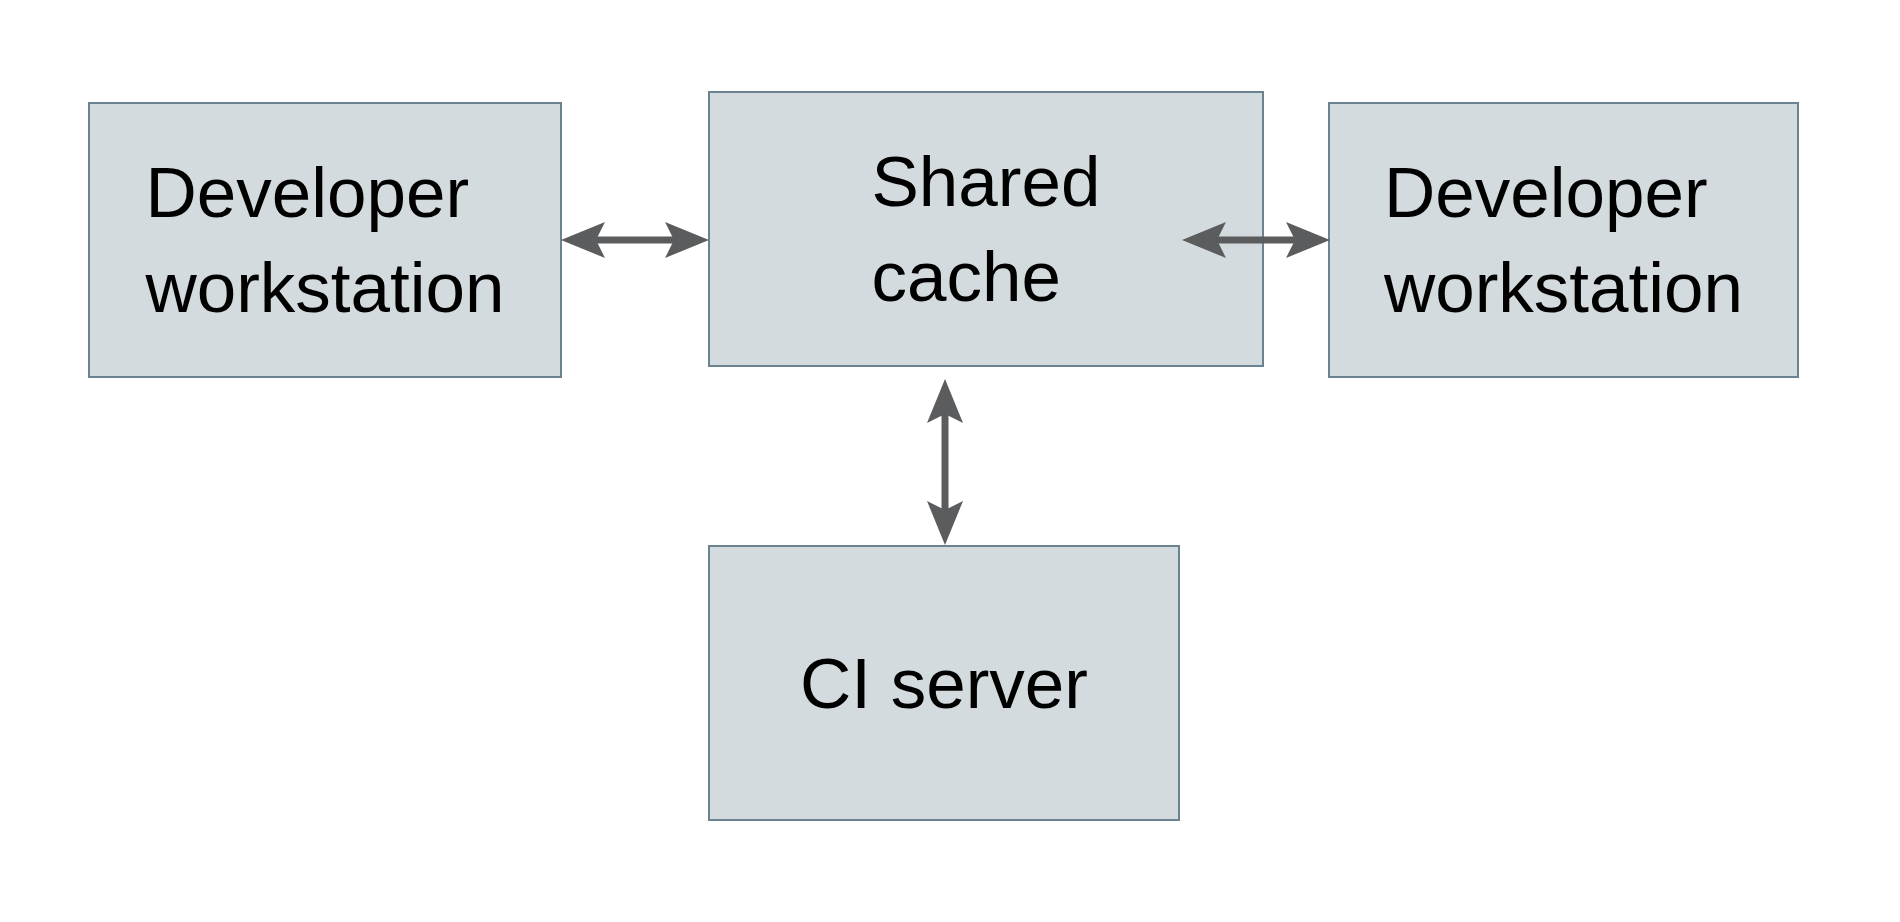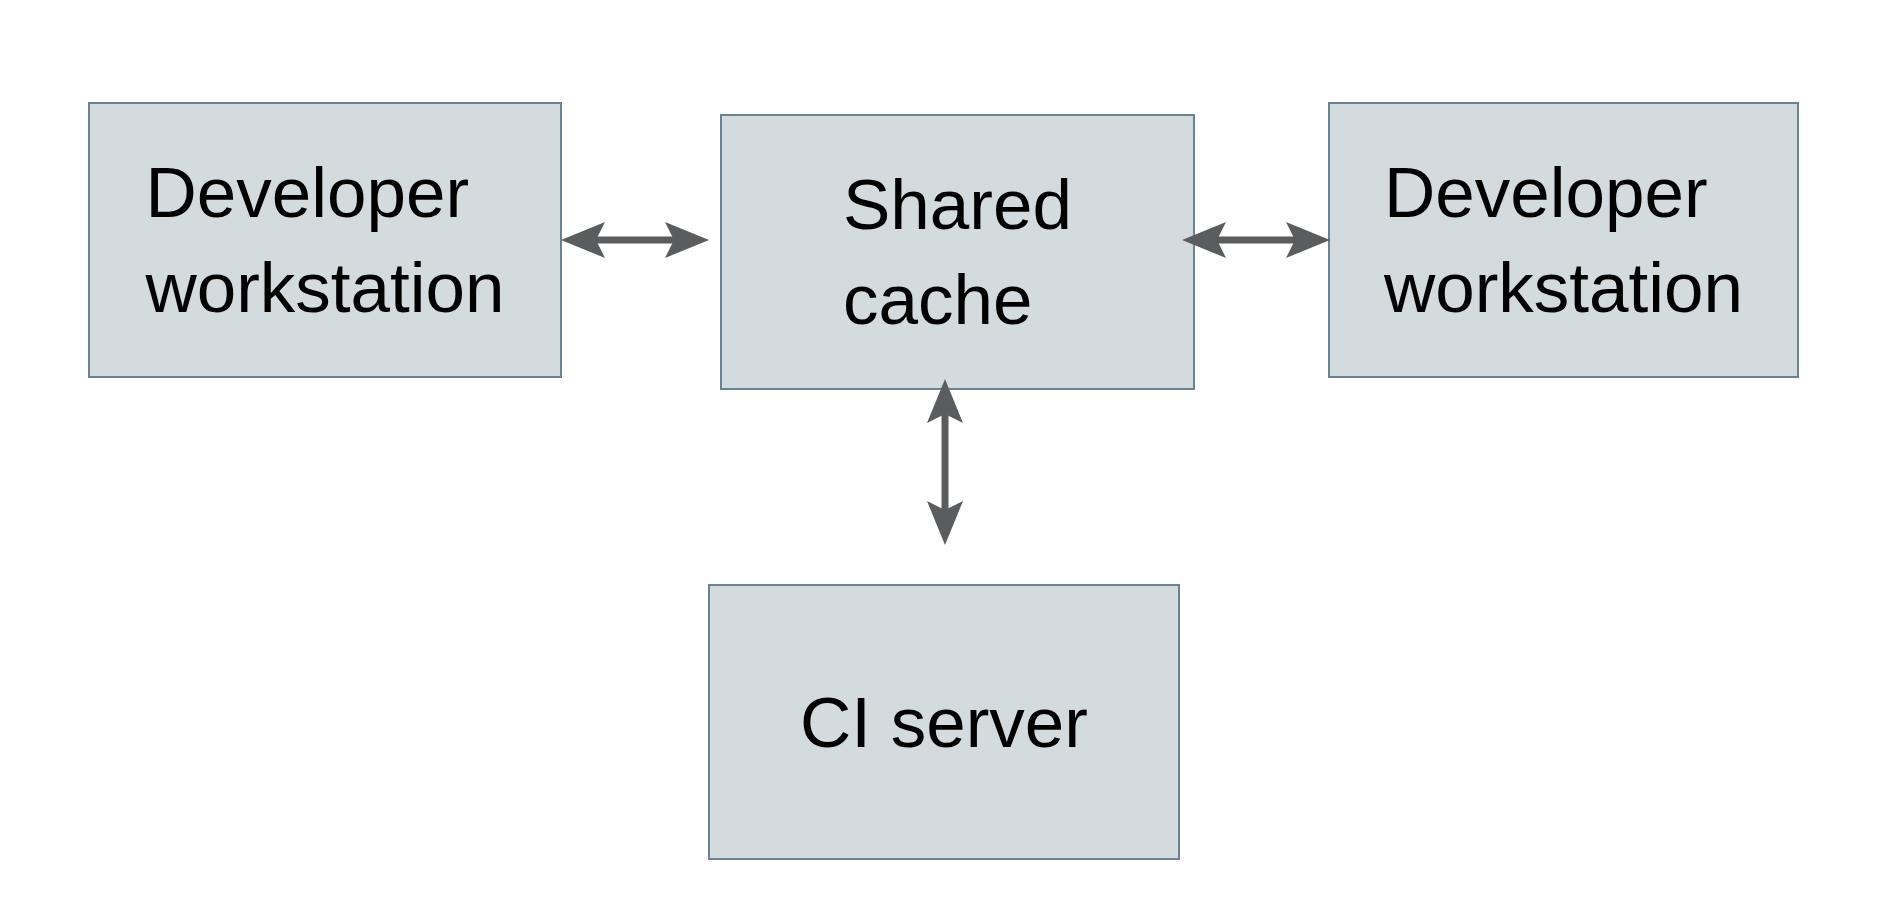--- a/index.html
+++ b/index.html
@@ -29,23 +29,23 @@
     text-align: left;
   }
   .node .label {
     font-size: 71px;
     line-height: 95px;
     color: var(--text-color);
     white-space: pre-line;
     letter-spacing: 0px;
   }
   #node-dev-left   { left: 88px;   top: 102px; width: 474px; height: 276px; }
-  #node-cache      { left: 708px;  top: 114px; width: 475px; height: 276px; margin-left: 12px; }
+  #node-cache      { left: 708px;  top: 91px; width: 556px; height: 276px; }
   #node-dev-right  { left: 1328px; top: 102px; width: 471px; height: 276px; }
-  #node-ci         { left: 708px;  top: 545px; width: 472px; height: 276px; margin-top: 39px; }
+  #node-ci         { left: 708px;  top: 545px; width: 472px; height: 276px; }
 
   .arrow { position: absolute; color: var(--arrow-color); }
   #arrow-left  { left: 560px;  top: 220px; }
   #arrow-right { left: 1181px; top: 220px; }
   #arrow-down  { left: 925px;  top: 378px; }
 </style>
 </head>
 <body>
 
 <div class="stage">

